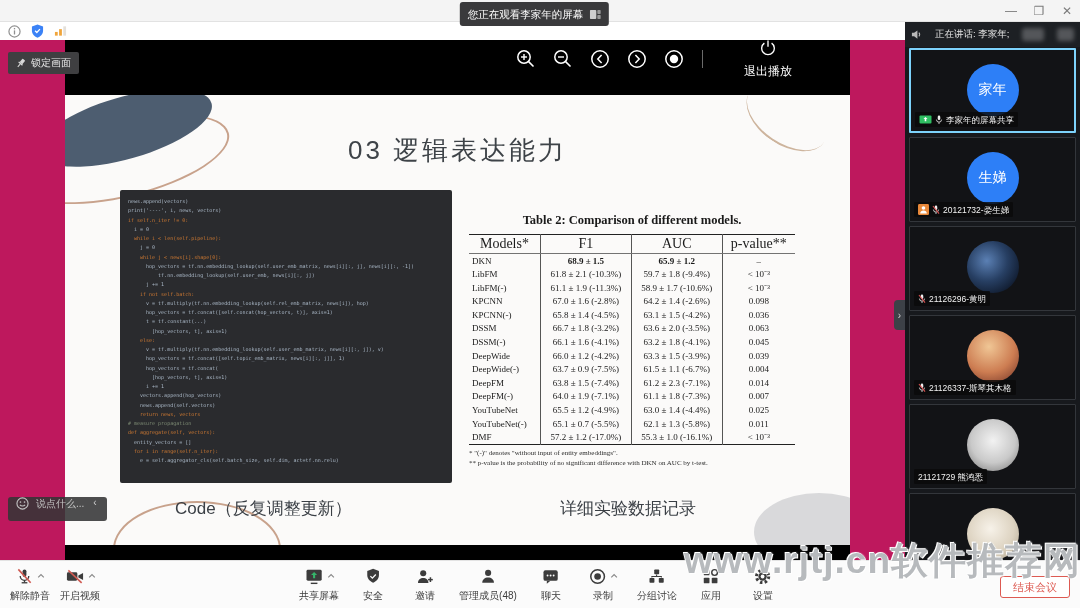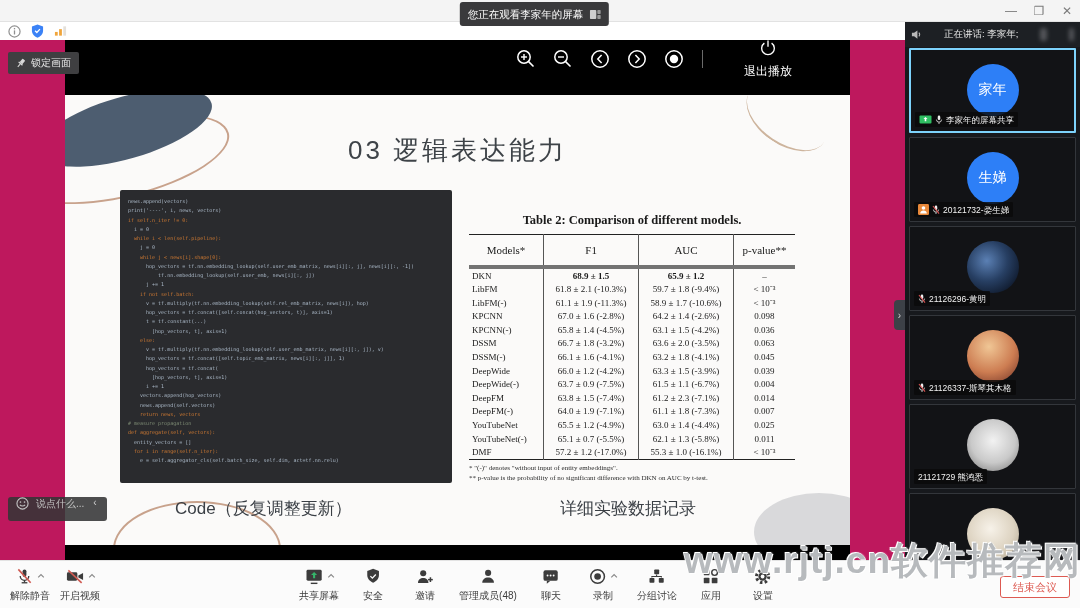--- a/index.html
+++ b/index.html
@@ -37,39 +37,39 @@
 
   #slide-title { position:absolute; left:0; right:0; top:38px; text-align:center; font-size:26px; letter-spacing:3px; color:#3e4348; font-weight:500; }
 
   #code-block { position:absolute; left:55px; top:95px; width:332px; height:293px; background:#2a2b2e; border-radius:2px; padding:7px 8px; overflow:hidden; }
   .cl { display:block; font-family:"DejaVu Sans Mono", monospace; font-size:5px; line-height:1.85; white-space:pre; color:#a9b7c6; }
   .cl.k { color:#cc7832; } .cl.m { color:#7d8b74; }
 
   #paper-table { position:absolute; left:404px; top:118px; width:326px; font-family:"Liberation Serif", serif; color:#1a1a1a; }
   #paper-table-title { text-align:center; font-weight:bold; font-size:12.5px; margin-bottom:6px; }
   table.ptable { width:100%; border-collapse:collapse; border-top:1.5px solid #222; border-bottom:1.5px solid #222; }
-  .ptable th { font-size:11px; font-weight:normal; border-bottom:4px solid #737373; padding:9px 3px; }
+  .ptable th { font-size:14px; font-weight:normal; border-bottom:1px solid #737373; padding:1px 3px; }
   .ptable td { font-size:9px; padding:0.5px 3px; text-align:center; line-height:12.6px; white-space:nowrap; }
   .ptable td:first-child { text-align:left; }
   .ptable td:nth-child(n+2), .ptable th:nth-child(n+2) { border-left:1px solid #555;margin-top:43px; }
   .ptable .b { font-weight:bold; }
   #paper-footnotes { margin-top:3px; font-size:7px; line-height:1.45; color:#2b2b2b; }
 
   .slide-caption { position:absolute; top:402px; font-size:17px; color:#3a3f45; white-space:nowrap; }
   #caption-left { left:110px; }
   #caption-right { left:495px; }
 
   
   #chatbar { position:absolute; left:8px; top:457px; height:24px; background:rgba(52,52,54,.88); border-radius:3px; display:flex; align-items:flex-start; gap:7px; padding:0 10px 0 8px; z-index:6; }
   #chatbar .hint { color:#c3c3c3; font-size:10px; white-space:nowrap; }
   #chat-collapse { color:#cfcfcf; font-size:10px; margin-left:2px; }
 
   
   #sidebar { position:absolute; left:905px; top:22px; width:175px; height:538px; background:#17191d; overflow:hidden; }
-  #speaking-bar { height:25px; display:flex; align-items:center; gap:22px; padding:0 6px; background:#1d2024; }
+  #speaking-bar { height:25px; display:flex; align-items:center; gap:13px; padding:0 6px; background:#1d2024; }
   #speaking-bar .txt { color:#e6e6e6; font-size:9.5px; white-space:nowrap; }
   .blur-blob { height:13px; border-radius:3px; background:#54565a; filter:blur(2px); }
   #tiles { display:flex; flex-direction:column; gap:4px; padding:1px 4px; }
   .tile { position:relative; height:85px; background:#121316; border:1px solid #33363b; border-radius:1px; flex:0 0 auto; }
   .tile.speaking { border:2px solid #7dd3fc; }
   .avatar { position:absolute; left:50%; top:14px; transform:translateX(-50%); width:52px; height:52px; border-radius:50%; display:flex; align-items:center; justify-content:center; font-size:14px; }
   .av-initials { background:#2d7ff7; color:#fff; }
   .av-photo-blue  { background:radial-gradient(circle at 38% 38%, #5b80b4 0%, #273f63 45%, #101b2e 80%); }
   .av-photo-warm  { background:radial-gradient(circle at 42% 32%, #f0c695 0%, #cd7d52 55%, #8e4a34 85%); }
   .av-photo-grey  { background:radial-gradient(circle at 50% 42%, #f2f2f2 0%, #c9c9c9 55%, #8f8f8f 85%); }

